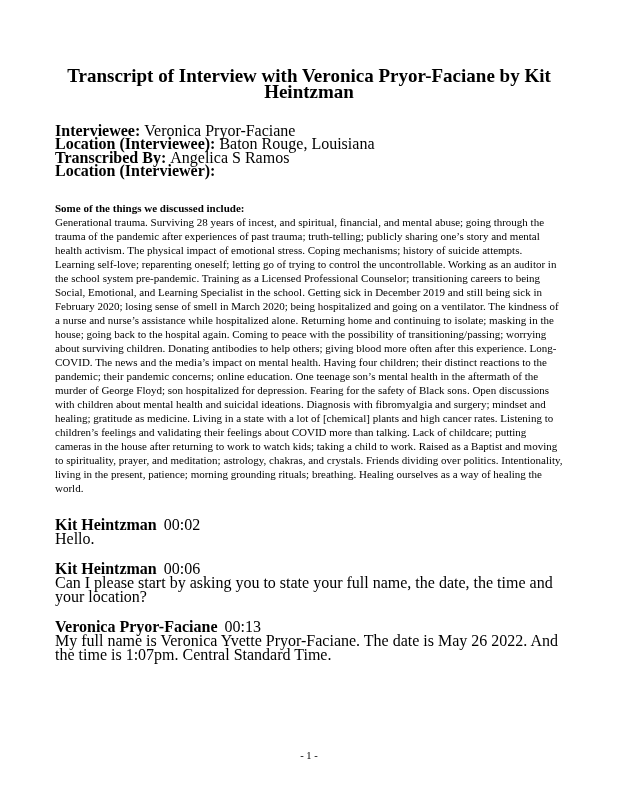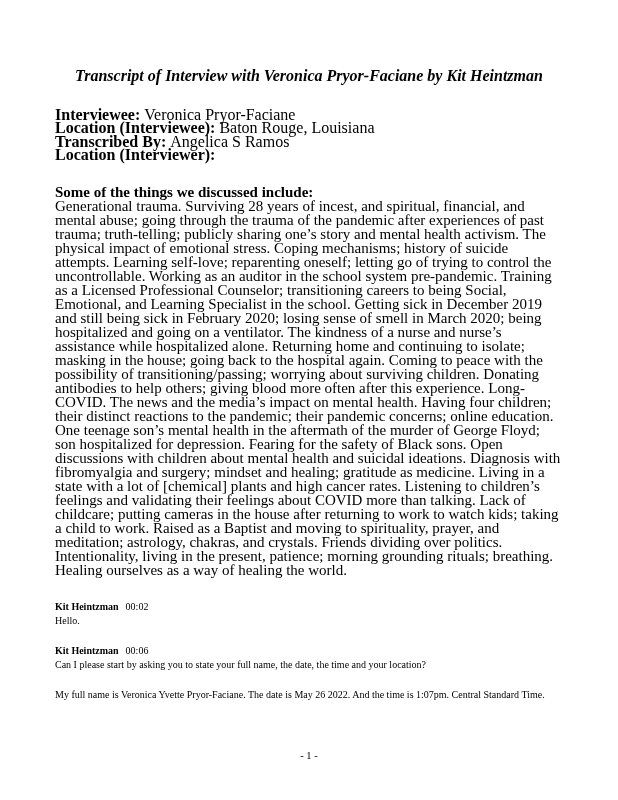--- a/index.html
+++ b/index.html
@@ -13,44 +13,43 @@
   .page {
     position: relative;
     width: 618px;
     height: 800px;
     padding: 68px 55px 0 55px;
     overflow: hidden;
   }
   .doc-title {
     text-align: center;
     font-weight: bold;
-    font-size: 16px;
+    font-size: 19px;
     line-height: 16px;
-    font-style: italic;
   }
   .meta-block {
     margin-top: 24px;
     font-size: 16px;
     line-height: 13.3px;
   }
   .meta-row .label { font-weight: bold; }
   .meta-row .value { margin-left: 4px; }
   .summary-block {
     margin-top: 24px;
-    font-size: 15px;
+    font-size: 11px;
     line-height: 14px;
   }
   .summary-heading { font-weight: bold; }
   .summary-text {
     white-space: pre-line;
     text-align: left;
   }
   .dialogue-block {
     margin-top: 23px;
-    font-size: 10px;
+    font-size: 16px;
     line-height: 14px;
   }
   .dialogue-entry { margin-bottom: 16px; }
   .speaker-line .speaker-name { font-weight: bold; }
   .speaker-line .timestamp { margin-left: 7px; }
   .page-footer {
     position: absolute;
     left: 0;
     right: 0;
     top: 750px;
@@ -84,20 +83,21 @@
       <div class="utterance">Hello.</div>
     </div>
 
 
     <div class="dialogue-entry">
       <div class="speaker-line"><span class="speaker-name">Kit Heintzman</span><span class="timestamp">00:06</span></div>
       <div class="utterance">Can I please start by asking you to state your full name, the date, the time and your location?</div>
     </div>
 
     <div class="dialogue-entry">
+      <div class="speaker-line"><span class="speaker-name">Veronica Pryor-Faciane</span><span class="timestamp">00:13</span></div>
       <div class="utterance">My full name is Veronica Yvette Pryor-Faciane. The date is May 26 2022. And the time is 1:07pm. Central Standard Time.</div>
     </div>
 
   </div>
 
   <div class="page-footer">- 1 -</div>
 
 </div>
 
 </body></html>

